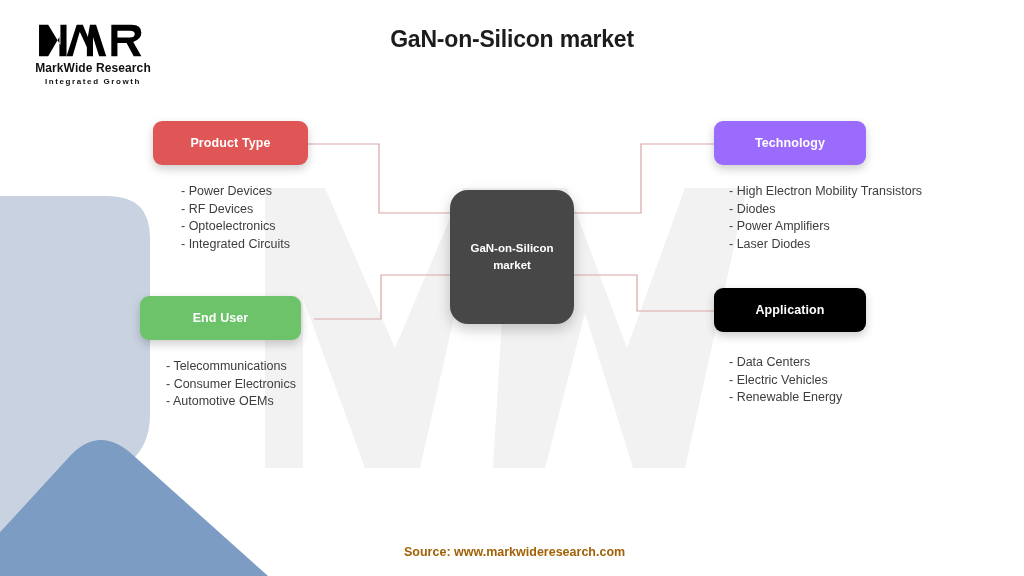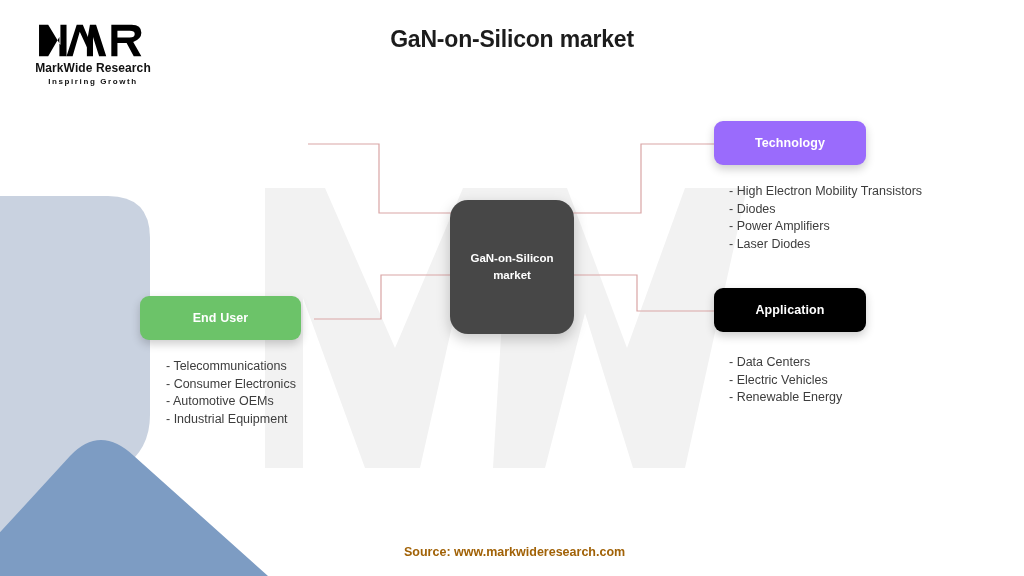--- a/index.html
+++ b/index.html
@@ -86,21 +86,21 @@
     position: absolute;
     left: 0; top: 0;
     width: 1024px; height: 576px;
     pointer-events: none;
   }
 
   
   .center-node {
     position: absolute;
     left: 450px;
-    top: 200px;
+    top: 190px;
     width: 124px;
     height: 134px;
     background: #474747;
     border-radius: 18px;
     box-shadow: 0 5px 14px rgba(0,0,0,0.22);
     display: flex;
     align-items: center;
     justify-content: center;
     text-align: center;
   }
@@ -189,39 +189,50 @@
   <div class="logo">
     <svg class="logo-mark" viewBox="0 0 220 72" xmlns="http://www.w3.org/2000/svg">
       <g fill="#000000">
         <path d="M4 68 L4 6 L22 6 L46 46 L46 6 L58 6 L58 68 L44 68 L44 30 L22 68 Z"></path>
         <path d="M58 68 L78 6 L90 6 L104 40 L99 52 L84 20 L70 68 Z"></path>
         <path d="M104 6 L116 6 L136 68 L122 68 L110 30 L110 68 L98 68 L98 40 Z"></path>
         <path d="M146 6 L146 68 L158 68 L158 42 L176 42 L190 68 L205 68 L189 40 Q205 34 205 22 Q205 6 186 6 Z M158 18 L182 18 Q192 18 192 24 Q192 31 182 31 L158 31 Z"></path>
       </g>
     </svg>
     <div class="logo-name">MarkWide Research</div>
-    <div class="logo-tag">Inspiring Growth</div>
+    <div class="logo-tag">Integrated Growth</div>
   </div>
 
   <div class="title">GaN-on-Silicon market</div>
 
   <svg class="connectors" viewBox="0 0 1024 576" xmlns="http://www.w3.org/2000/svg">
     <g stroke="#d9a5a5" stroke-width="1.2" fill="none">
       <polyline points="308,144 379,144 379,213 452,213"></polyline>
       <polyline points="716,144 641,144 641,213 572,213"></polyline>
       <polyline points="314,319 381,319 381,275 452,275"></polyline>
       <polyline points="716,311 637,311 637,275 572,275"></polyline>
     </g>
   </svg>
 
   <div class="center-node">
     <div class="center-node-label">GaN-on-Silicon
 market</div>
   </div>
 
+  <div class="cat" id="cat-product">
+    <div class="cat-header" style="background:#e05555">
+      <span class="cat-header-label">Product Type</span>
+    </div>
+    <div class="cat-items">
+      <div class="cat-item">- Power Devices</div>
+      <div class="cat-item">- RF Devices</div>
+      <div class="cat-item">- Optoelectronics</div>
+      <div class="cat-item">- Integrated Circuits</div>
+    </div>
+  </div>
 
   <div class="cat" id="cat-tech">
     <div class="cat-header" style="background:#9a6bfc">
       <span class="cat-header-label">Technology</span>
     </div>
     <div class="cat-items right">
       <div class="cat-item">- High Electron Mobility Transistors</div>
       <div class="cat-item">- Diodes</div>
       <div class="cat-item">- Power Amplifiers</div>
       <div class="cat-item">- Laser Diodes</div>
@@ -229,21 +240,20 @@
   </div>
 
   <div class="cat" id="cat-enduser">
     <div class="cat-header" style="background:#6cc369">
       <span class="cat-header-label">End User</span>
     </div>
     <div class="cat-items" style="padding-left:26px">
       <div class="cat-item">- Telecommunications</div>
       <div class="cat-item">- Consumer Electronics</div>
       <div class="cat-item">- Automotive OEMs</div>
-      <div class="cat-item">- Industrial Equipment</div>
     </div>
   </div>
 
   <div class="cat" id="cat-app">
     <div class="cat-header" style="background:#000000">
       <span class="cat-header-label">Application</span>
     </div>
     <div class="cat-items right" style="margin-top:22px">
       <div class="cat-item">- Data Centers</div>
       <div class="cat-item">- Electric Vehicles</div>

